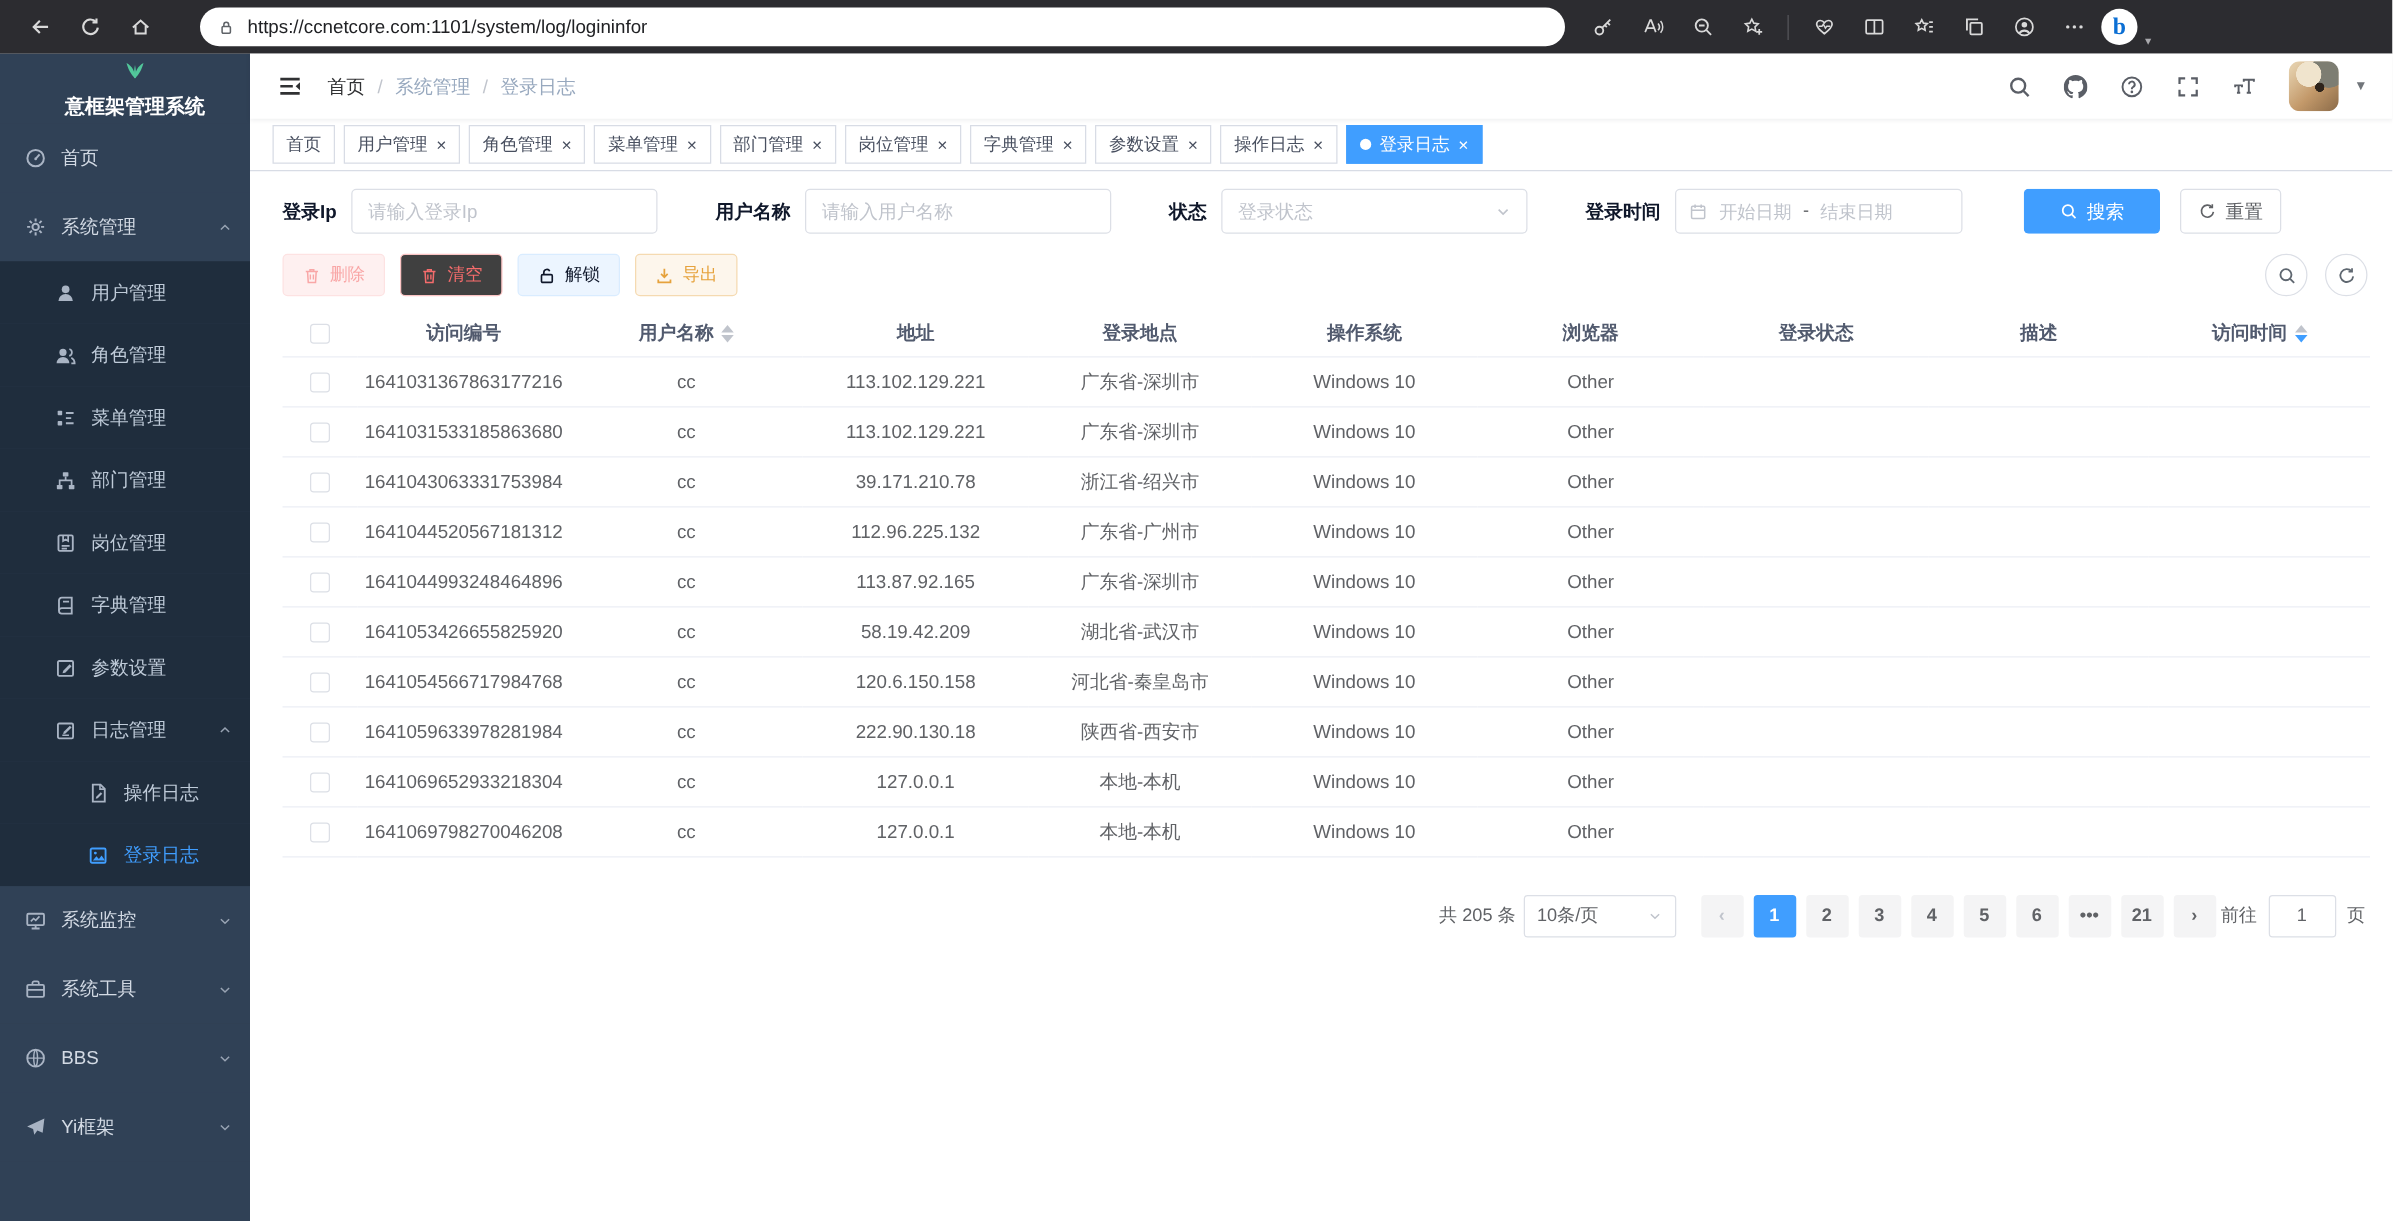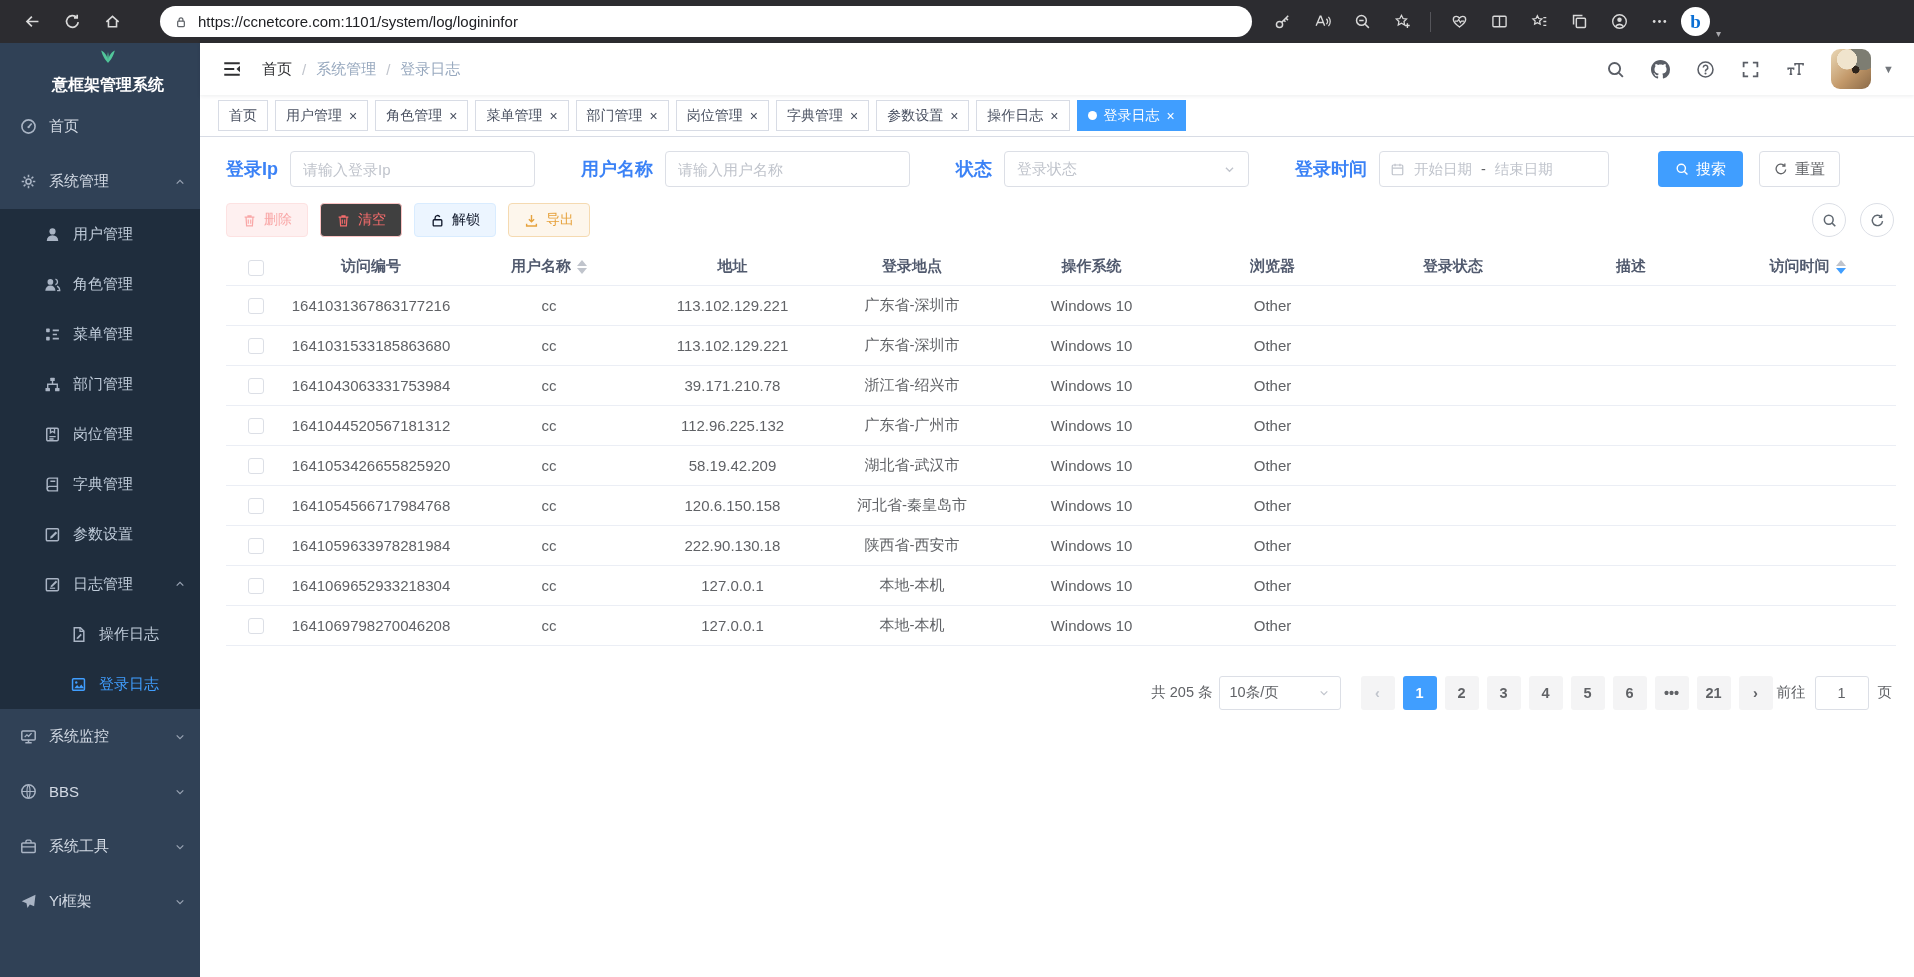--- a/index.html
+++ b/index.html
@@ -65,37 +65,37 @@
     padding:0 10px; display:flex; align-items:center; gap:7px; cursor:pointer; white-space:nowrap; }
   .tag .x { font-size:14px; line-height:1; }
   .tag .dot { width:9px; height:9px; border-radius:50%; background:#fff; }
   .tag.active { background:#409eff; border-color:#409eff; color:#fff; }
 
   
   .content { flex:1; padding:14px 18px 0 26px; overflow:hidden; }
 
   .filter-row { display:flex; align-items:center; }
   .fg { display:flex; align-items:center; margin-right:46px; }
-  .flabel { font-weight:700; color:#3b82f6; font-size:18px; margin-right:12px; white-space:nowrap; }
+  .flabel { font-weight:700; color:#0f172a; font-size:15px; margin-right:12px; white-space:nowrap; }
   .tin { width:245px; height:36px; border:1px solid #dcdfe6; border-radius:4px; padding:0 12px;
     font-size:15px; color:#606266; outline:none; background:#fff;
     font-family:"Liberation Sans","DejaVu Sans",sans-serif; }
   .tin::placeholder { color:#c0c4cc; }
   .selbox { width:245px; height:36px; border:1px solid #dcdfe6; border-radius:4px; display:flex;
     align-items:center; justify-content:space-between; padding:0 12px; color:#c0c4cc;
     font-size:15px; background:#fff; cursor:pointer; }
   .selbox .chevd { font-size:13px; color:#c0c4cc; display:flex; }
   .datebox { width:230px; height:36px; border:1px solid #dcdfe6; border-radius:4px; display:flex;
     align-items:center; gap:9px; padding:0 10px; color:#c0c4cc; font-size:14.5px; background:#fff; }
   .datebox .cal { font-size:15px; display:flex; }
   .datebox .sep { color:#606266; }
   .btn { display:flex; align-items:center; gap:7px; border-radius:4px; cursor:pointer;
     font-size:15px; border:1px solid transparent; }
   .btn .bi { display:flex; font-size:14px; }
-  .btn-search { height:36px; background:#409eff; color:#fff; padding:0 16px; margin-left:38px; }
+  .btn-search { height:36px; background:#409eff; color:#fff; padding:0 28px; margin-left:38px; }
   .btn-reset { height:36px; background:#fff; color:#606266; border-color:#dcdfe6; padding:0 14px;
     margin-left:16px; }
 
   .toolbar-row { margin-top:16px; display:flex; align-items:center; gap:12px; }
   .abtn { height:34px; border-radius:4px; padding:0 15px; font-size:14px; display:flex;
     align-items:center; gap:7px; cursor:pointer; border:1px solid transparent; }
   .abtn .bi { display:flex; font-size:15px; }
   .abtn-del    { background:#fef0f0; border-color:#fde2e2; color:#f9a7a7; cursor:not-allowed; }
   .abtn-clear  { background:#404040; border-color:#fbc4c4; color:#f56c6c; }
   .abtn-unlock { background:#ecf5ff; border-color:#d9ecff; color:#0f172a; cursor:not-allowed; }
@@ -385,39 +385,39 @@
           <span class="ml">系统监控</span>
           <span class="chev">
             <svg viewBox="0 0 16 16">
               <path d="M3.6 5.8 8 10.2l4.4-4.4" fill="none" stroke="currentColor" stroke-width="1.6"></path>
             </svg>
           </span>
         </div>
         <div class="m-item m-top">
           <span class="mi">
             <svg viewBox="0 0 16 16">
+              <rect x="1.7" y="4.6" width="12.6" height="9" rx="1" fill="none" stroke="currentColor" stroke-width="1.4"></rect>
+              <path d="M5.6 4.6V3.2c0-.7.6-1.2 1.2-1.2h2.4c.7 0 1.2.5 1.2 1.2v1.4M1.7 8.3h12.6" fill="none" stroke="currentColor" stroke-width="1.3"></path>
+            </svg>
+          </span>
+          <span class="ml">系统工具</span>
+          <span class="chev">
+            <svg viewBox="0 0 16 16">
+              <path d="M3.6 5.8 8 10.2l4.4-4.4" fill="none" stroke="currentColor" stroke-width="1.6"></path>
+            </svg>
+          </span>
+        </div>
+        <div class="m-item m-top">
+          <span class="mi">
+            <svg viewBox="0 0 16 16">
               <circle cx="8" cy="8" r="6.3" fill="none" stroke="currentColor" stroke-width="1.4"></circle>
               <path d="M1.7 8h12.6M8 1.7c1.9 1.9 1.9 10.7 0 12.6M8 1.7c-1.9 1.9-1.9 10.7 0 12.6" fill="none" stroke="currentColor" stroke-width="1.1"></path>
             </svg>
           </span>
           <span class="ml">BBS</span>
-          <span class="chev">
-            <svg viewBox="0 0 16 16">
-              <path d="M3.6 5.8 8 10.2l4.4-4.4" fill="none" stroke="currentColor" stroke-width="1.6"></path>
-            </svg>
-          </span>
-        </div>
-        <div class="m-item m-top">
-          <span class="mi">
-            <svg viewBox="0 0 16 16">
-              <rect x="1.7" y="4.6" width="12.6" height="9" rx="1" fill="none" stroke="currentColor" stroke-width="1.4"></rect>
-              <path d="M5.6 4.6V3.2c0-.7.6-1.2 1.2-1.2h2.4c.7 0 1.2.5 1.2 1.2v1.4M1.7 8.3h12.6" fill="none" stroke="currentColor" stroke-width="1.3"></path>
-            </svg>
-          </span>
-          <span class="ml">系统工具</span>
           <span class="chev">
             <svg viewBox="0 0 16 16">
               <path d="M3.6 5.8 8 10.2l4.4-4.4" fill="none" stroke="currentColor" stroke-width="1.6"></path>
             </svg>
           </span>
         </div>
         <div class="m-item m-top">
           <span class="mi">
             <svg viewBox="0 0 16 16">
               <path d="M14.6 1.6 1.6 7.8l4.5 1.8.9 4.4 2.3-3.2 4 1.7z"></path>
@@ -712,20 +712,32 @@
                 <td>112.96.225.132</td>
                 <td>广东省-广州市</td>
                 <td>Windows 10</td>
                 <td>Other</td>
                 <td></td>
                 <td></td>
                 <td></td>
               </tr>
               <tr>
                 <td><span class="cb"></span></td>
+                <td>1641044993248464896</td>
+                <td>cc</td>
+                <td>113.87.92.165</td>
+                <td>广东省-深圳市</td>
+                <td>Windows 10</td>
+                <td>Other</td>
+                <td></td>
+                <td></td>
+                <td></td>
+              </tr>
+              <tr>
+                <td><span class="cb"></span></td>
                 <td>1641053426655825920</td>
                 <td>cc</td>
                 <td>58.19.42.209</td>
                 <td>湖北省-武汉市</td>
                 <td>Windows 10</td>
                 <td>Other</td>
                 <td></td>
                 <td></td>
                 <td></td>
               </tr>

